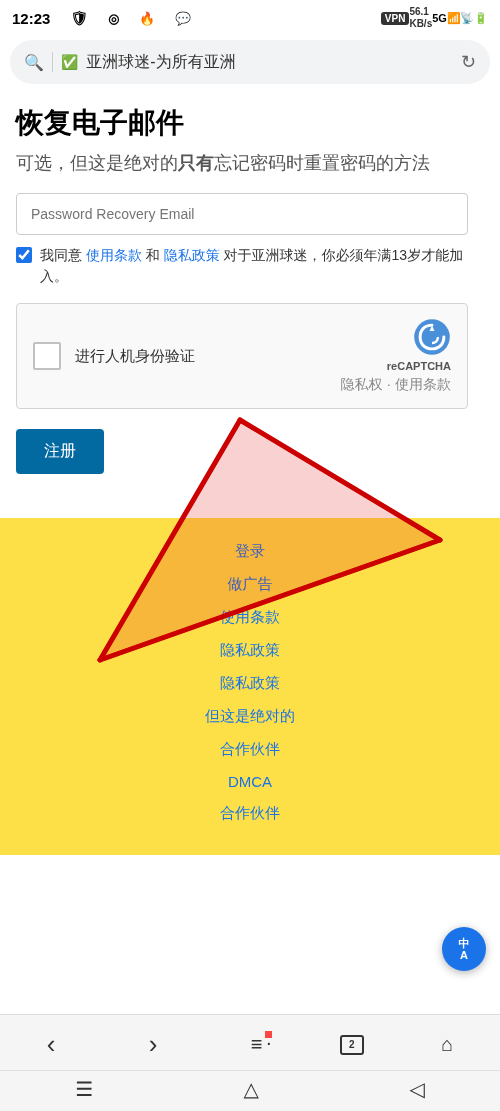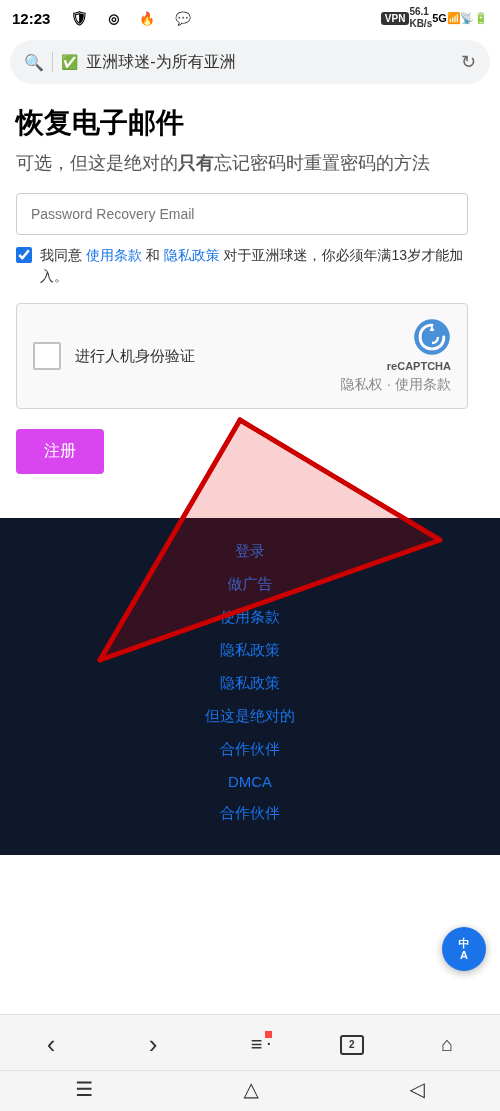--- a/index.html
+++ b/index.html
@@ -195,34 +195,34 @@
       color: #888;
       text-align: center;
     }
     .recaptcha-link {
       color: #888;
       text-decoration: none;
     }
 
     
     .register-btn {
-      background: #d946ef;
+      background: #0369a1;
       color: #fff;
       border: none;
       border-radius: 4px;
       padding: 12px 28px;
       font-size: 16px;
       font-weight: 500;
       cursor: pointer;
       margin-bottom: 24px;
     }
 
     
     .footer-section {
-      background: #0f172a;
+      background: #fde047;
       padding: 24px 8px 32px;
       display: flex;
       flex-direction: column;
       align-items: center;
       gap: 14px;
       margin-top: 20px;
     }
     .footer-link {
       color: #1a73e8;
       text-decoration: none;

